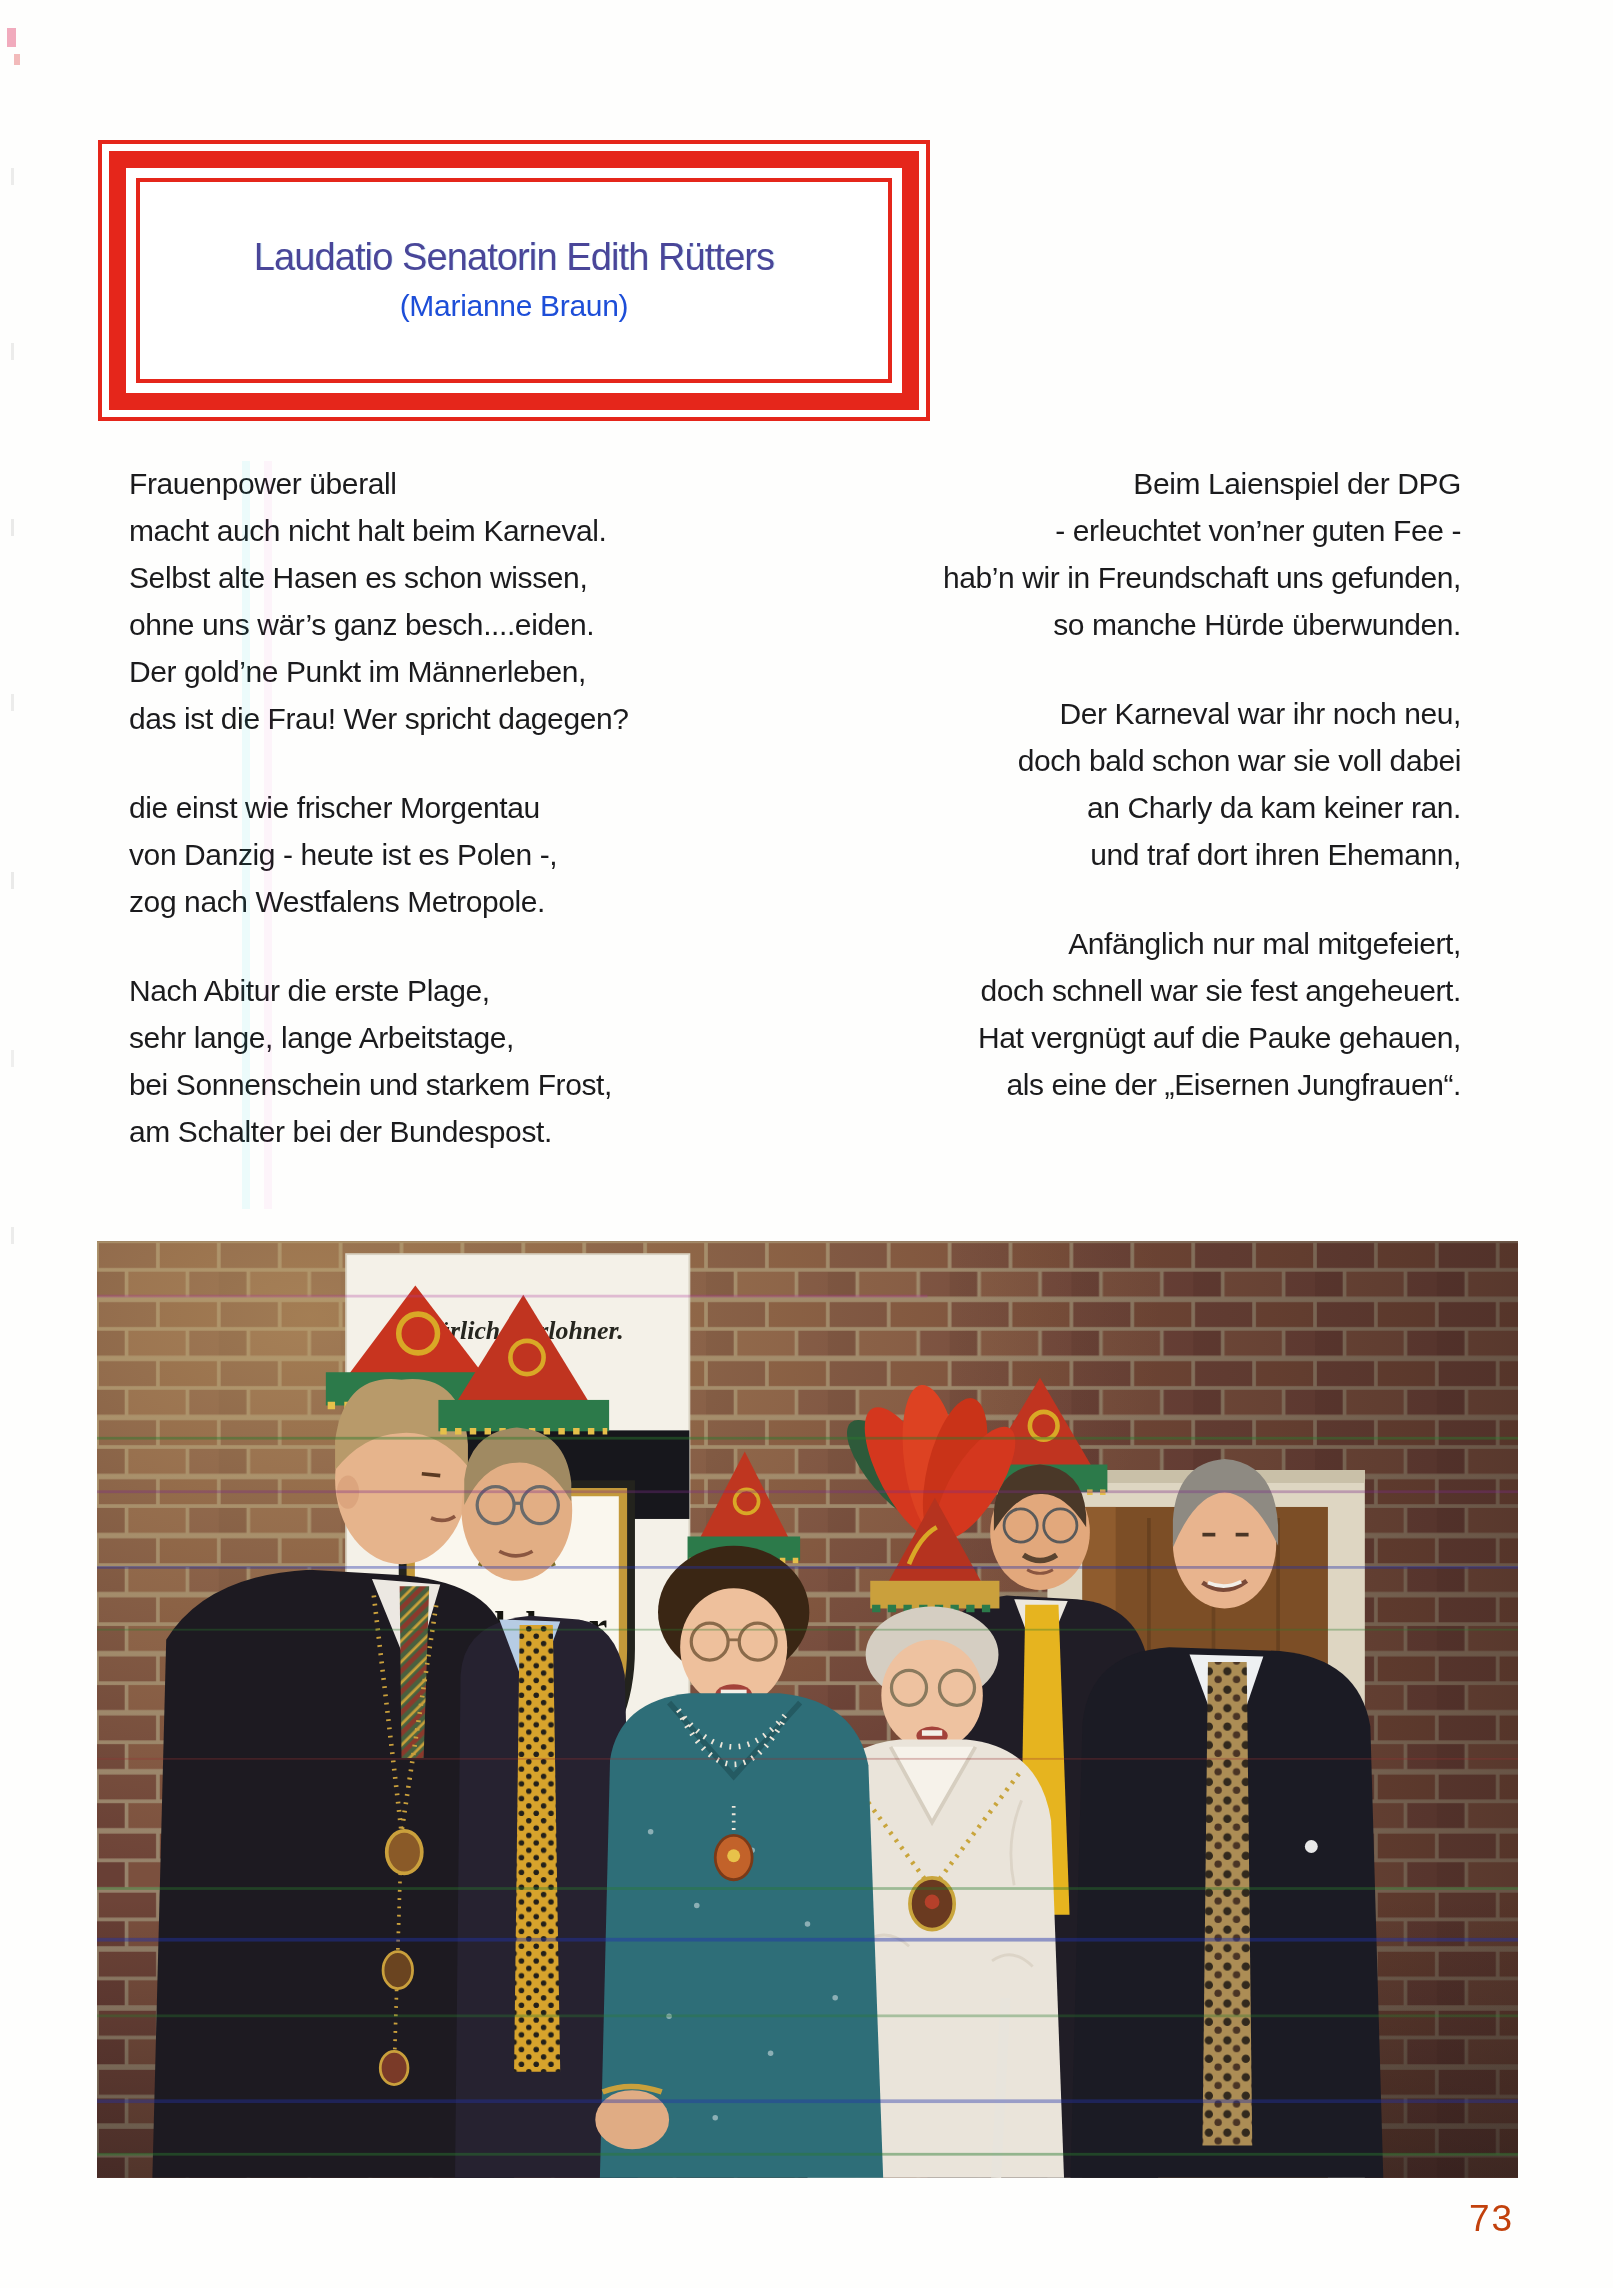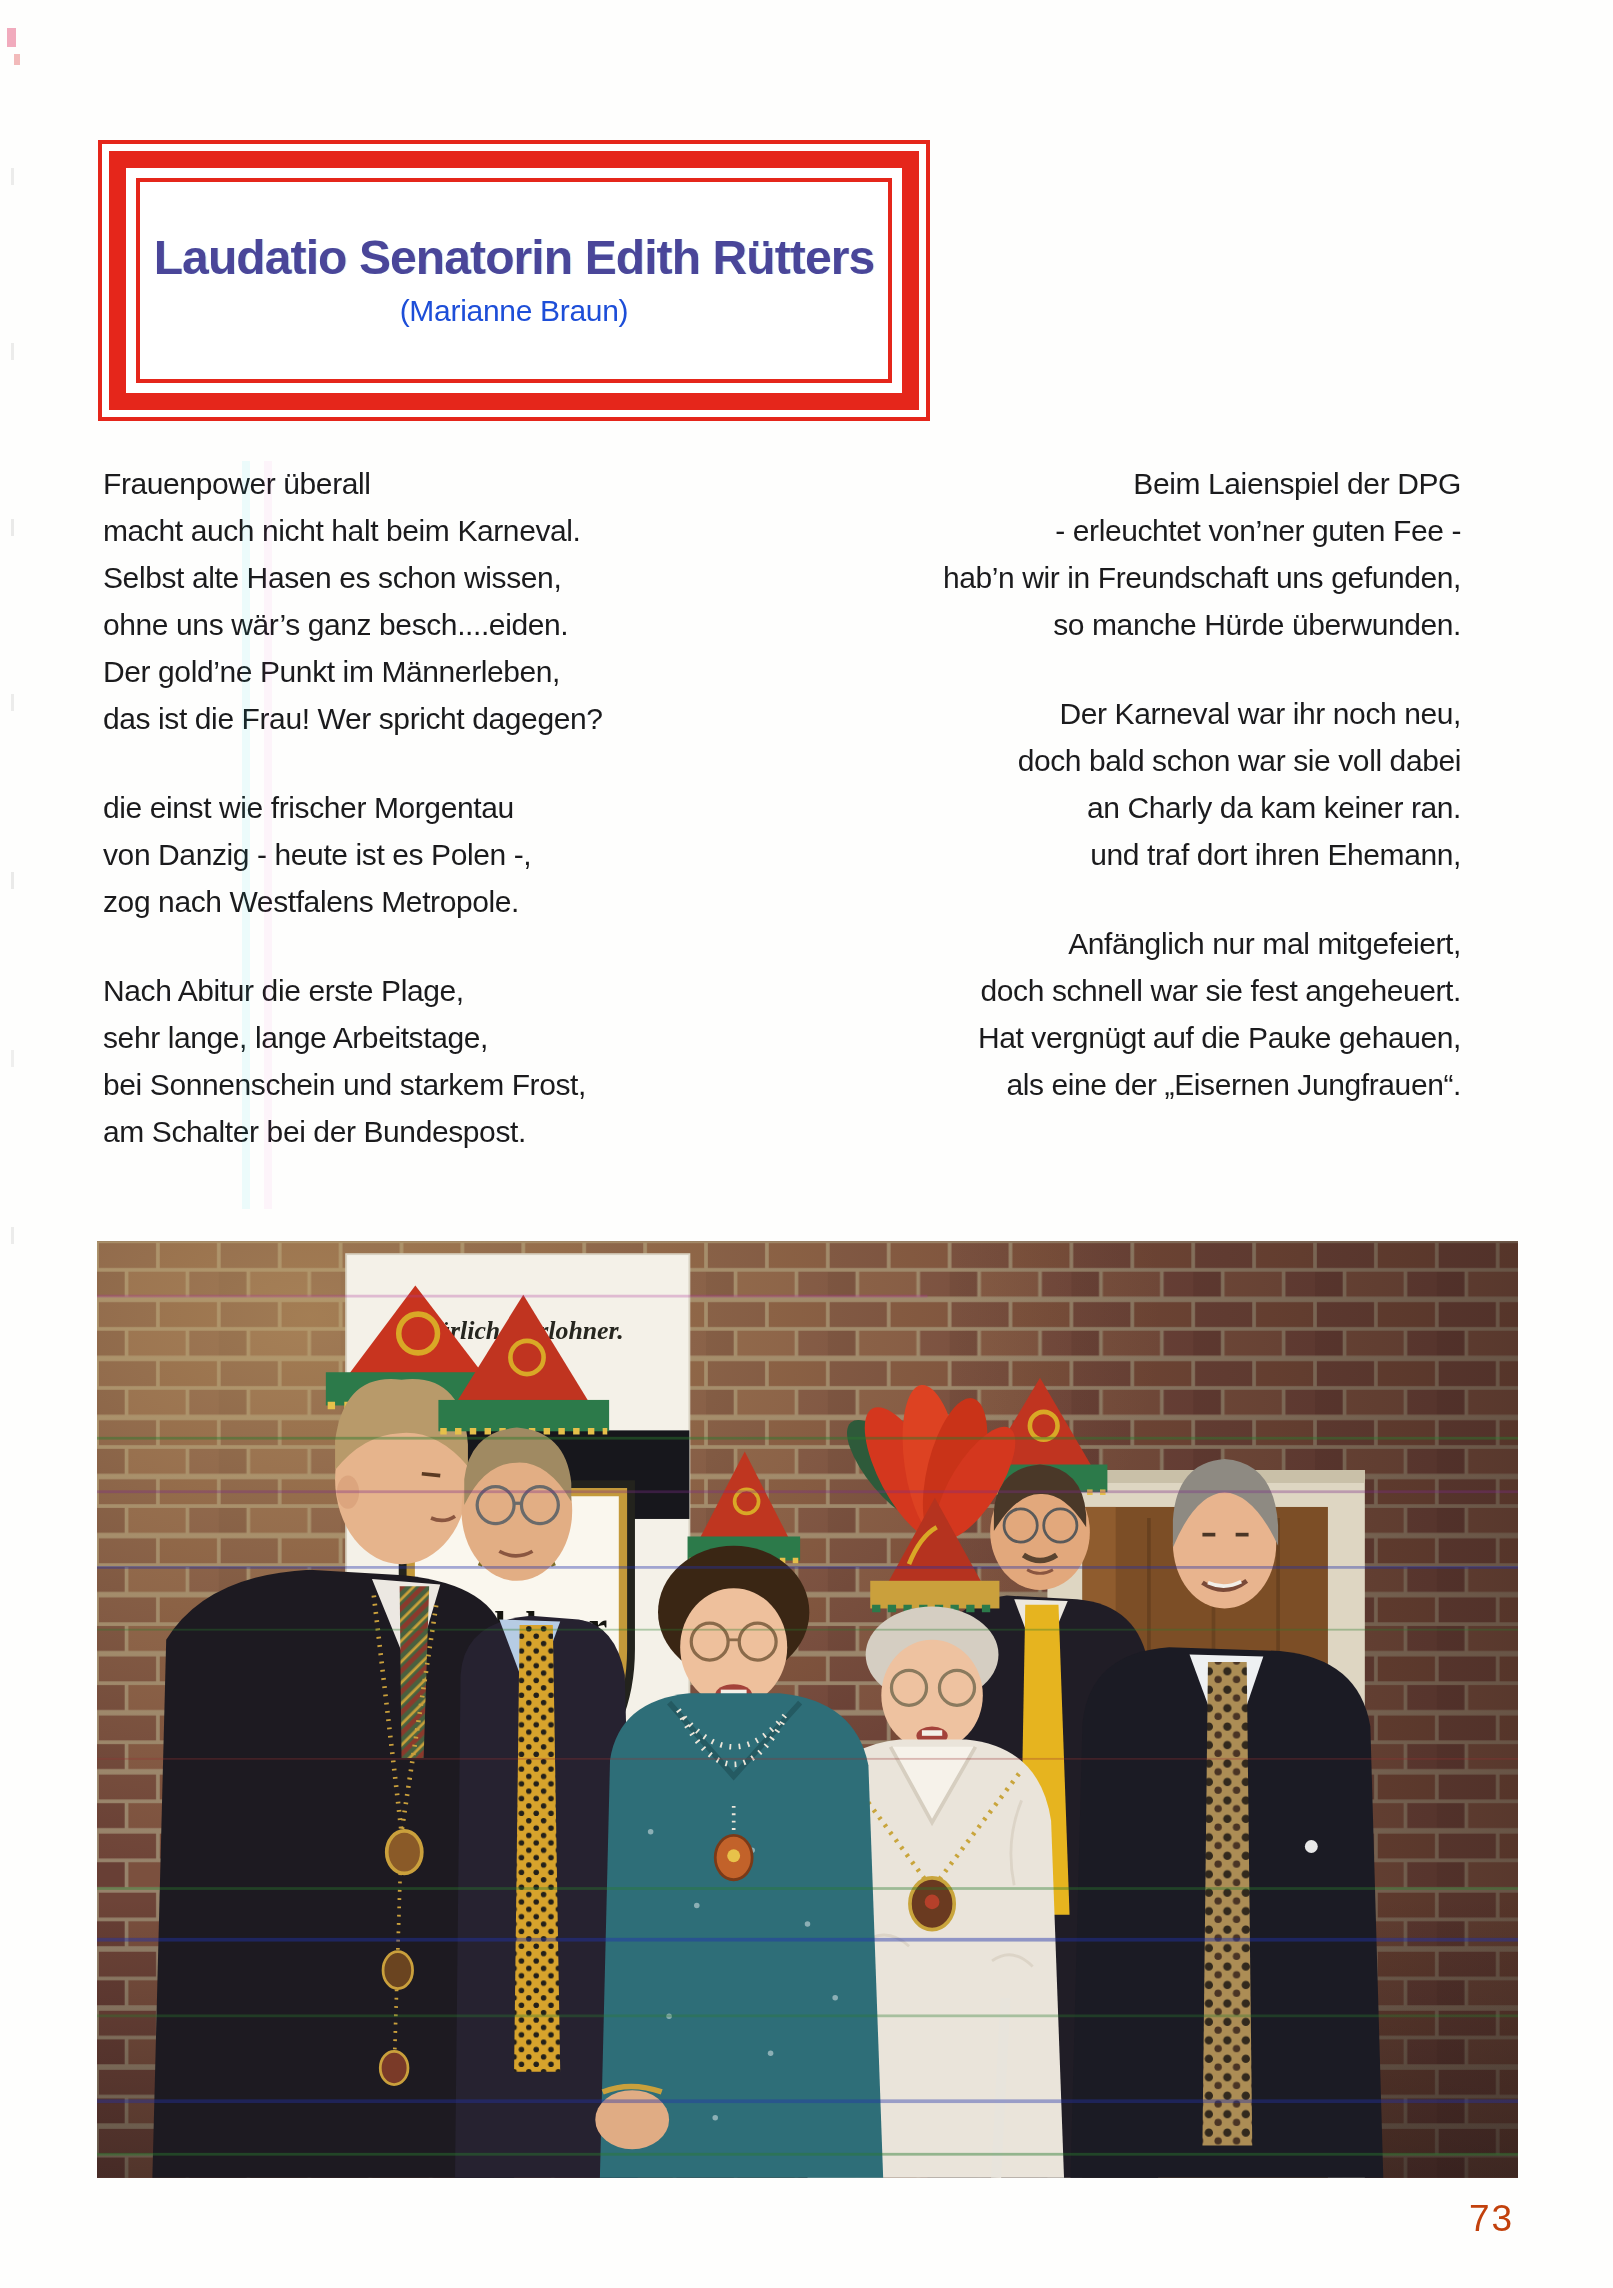--- a/index.html
+++ b/index.html
@@ -28,38 +28,38 @@
   .tbox2{
     box-sizing:border-box;width:100%;height:100%;
     border:17.5px solid var(--border-red);padding:9.2px;
   }
   .tbox3{
     box-sizing:border-box;width:100%;height:100%;
     border:4.6px solid var(--border-red);
     display:flex;flex-direction:column;align-items:center;justify-content:center;
   }
   .page-title{
-    font-size:48px;font-weight:bold;color:var(--title-purple);
+    font-size:38px;font-weight:normal;color:var(--title-purple);
     letter-spacing:-0.9px;line-height:1.05;white-space:nowrap;
     text-shadow:0.9px 0 0 rgba(120,200,230,.35);
   }
   .page-subtitle{
     font-size:30px;color:#1d4ed8;margin-top:11px;letter-spacing:-0.3px;
   }
 
   
   .poem-col{
     position:absolute;top:460px;
     font-size:30px;line-height:47px;color:var(--ink);
     letter-spacing:-0.4px;
   }
   .poem-col.left{left:103px;width:517px;}
   .poem-col.right{left:852px;width:609px;text-align:right;}
   .stanza{margin:0 0 42px 0;}
-  .poem-line{white-space:nowrap;}
+  .poem-line{white-space:nowrap;margin-left:26px;}
 
   
   .aberr{position:absolute;top:461px;height:748px;width:8.3px;pointer-events:none;}
   .aberr.cyan{left:242px;background:rgba(0,210,230,.07);}
   .aberr.magenta{left:264px;background:rgba(240,60,200,.05);}
 
   
   .photo{
     position:absolute;left:97px;top:1241px;width:1421px;height:937px;
     overflow:hidden;background:#6e4438;

